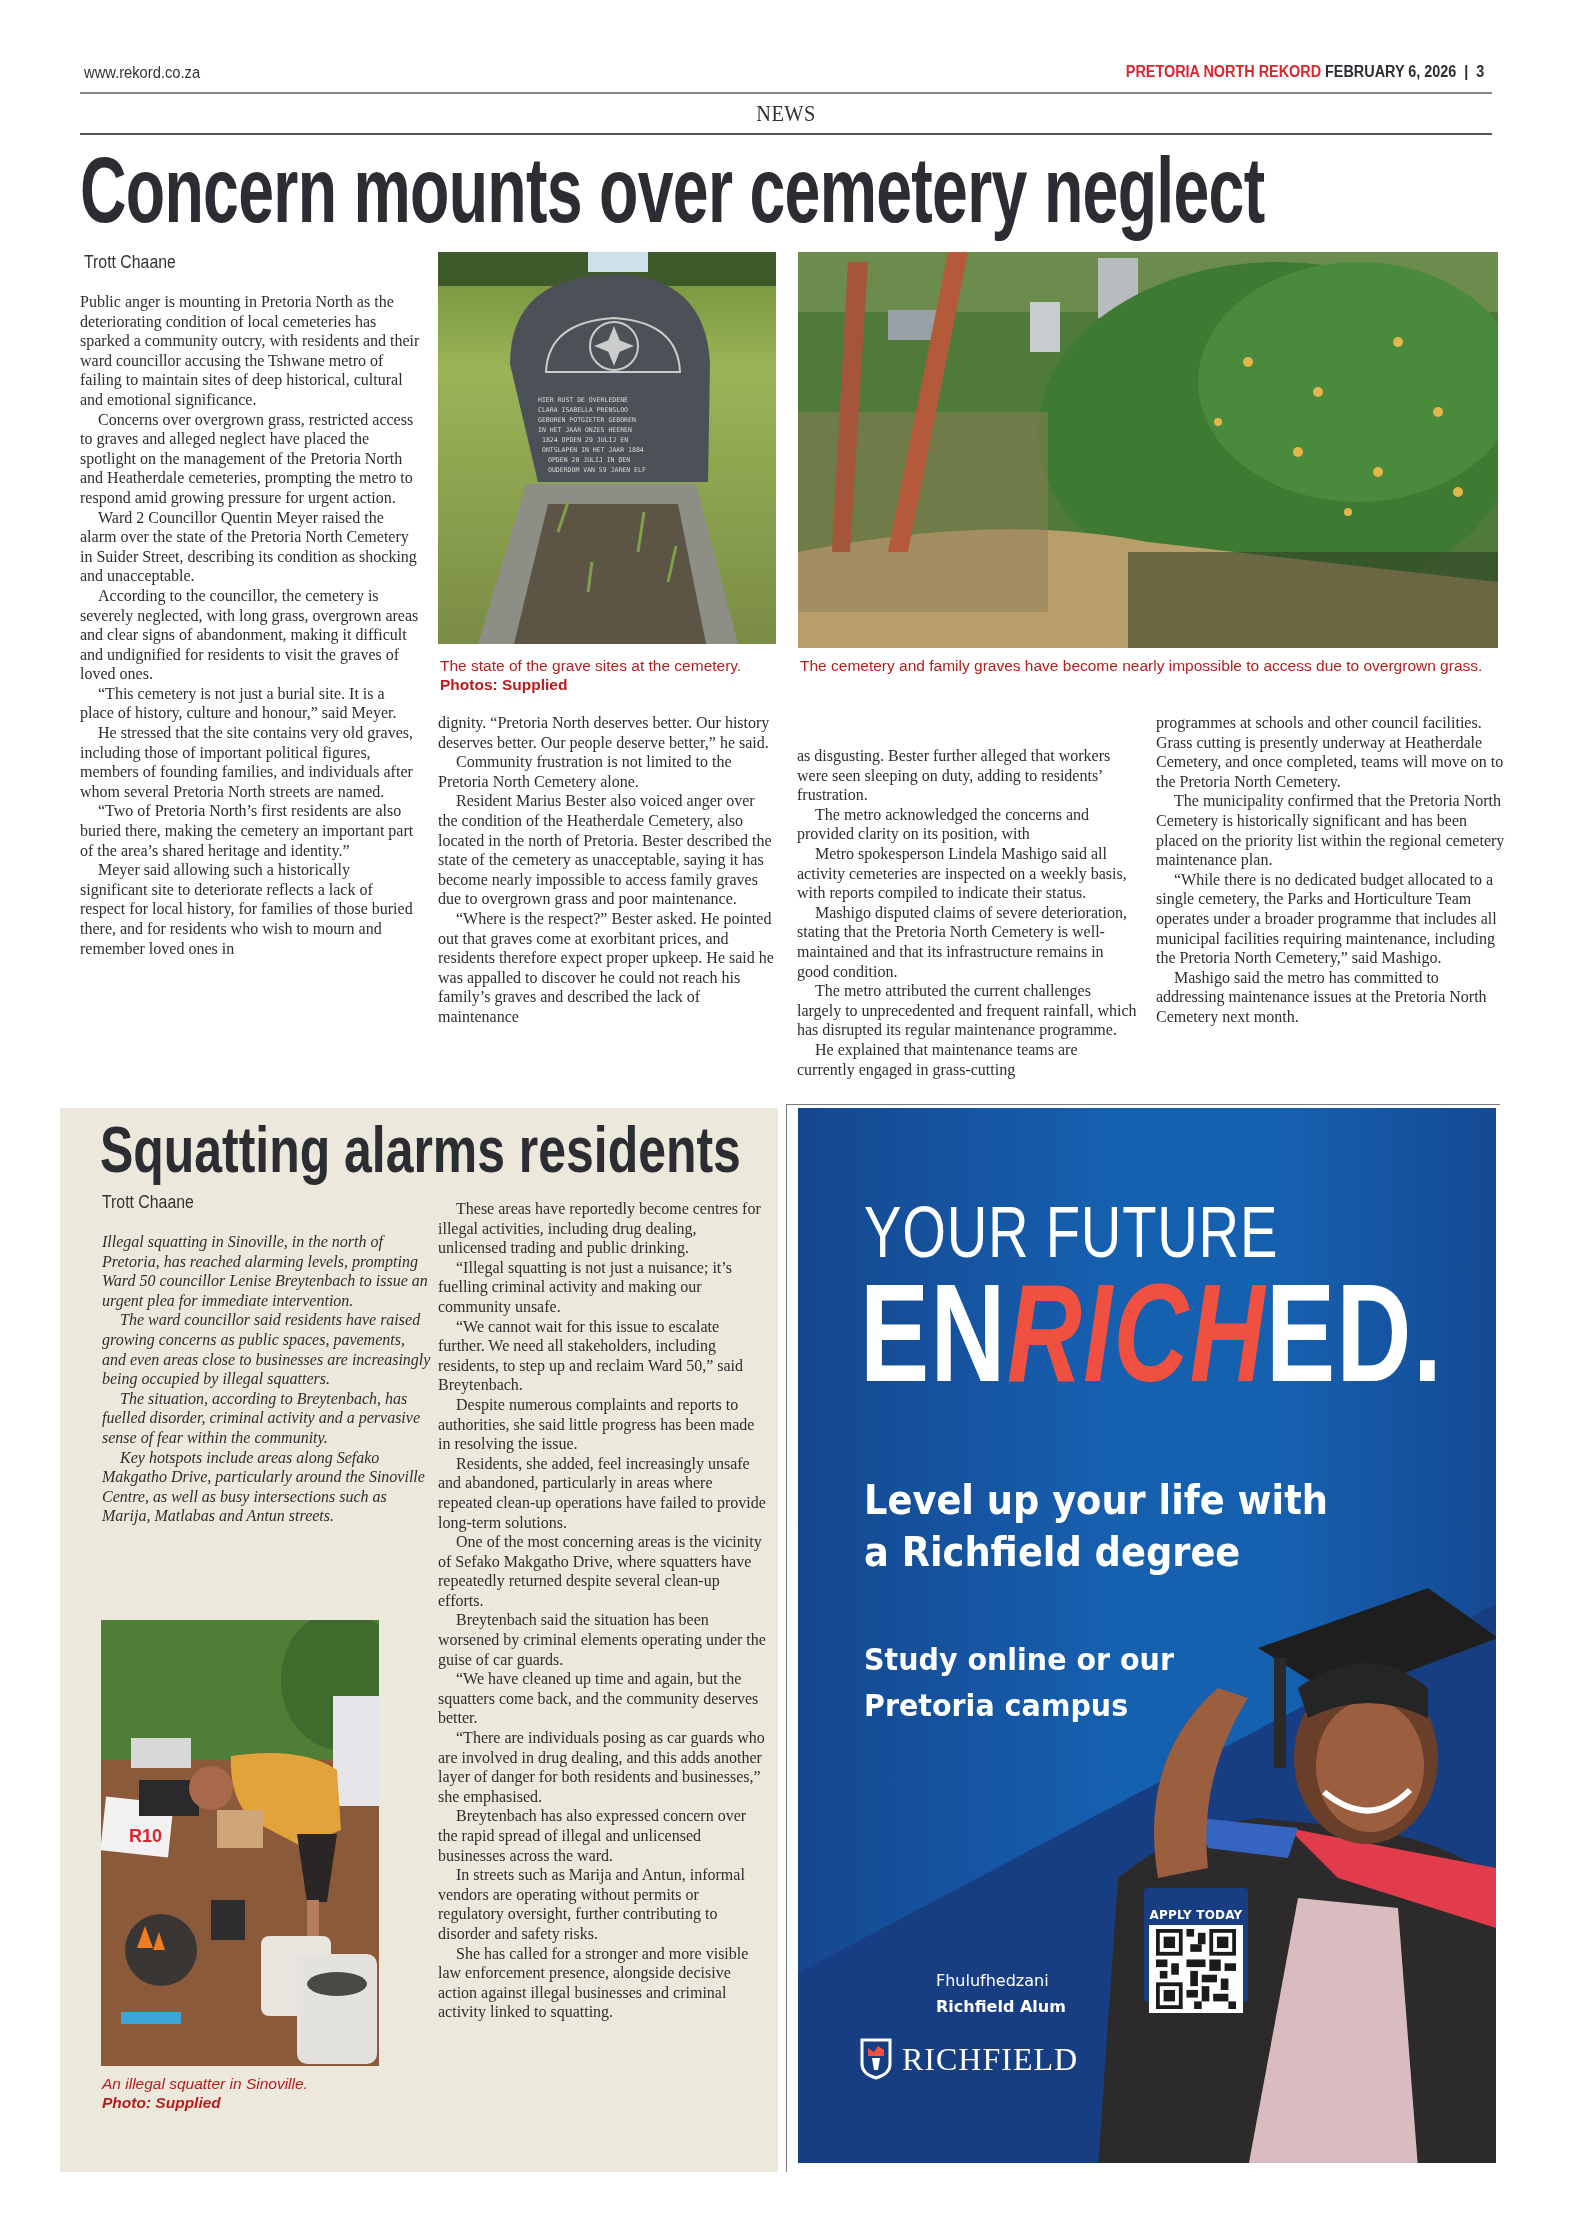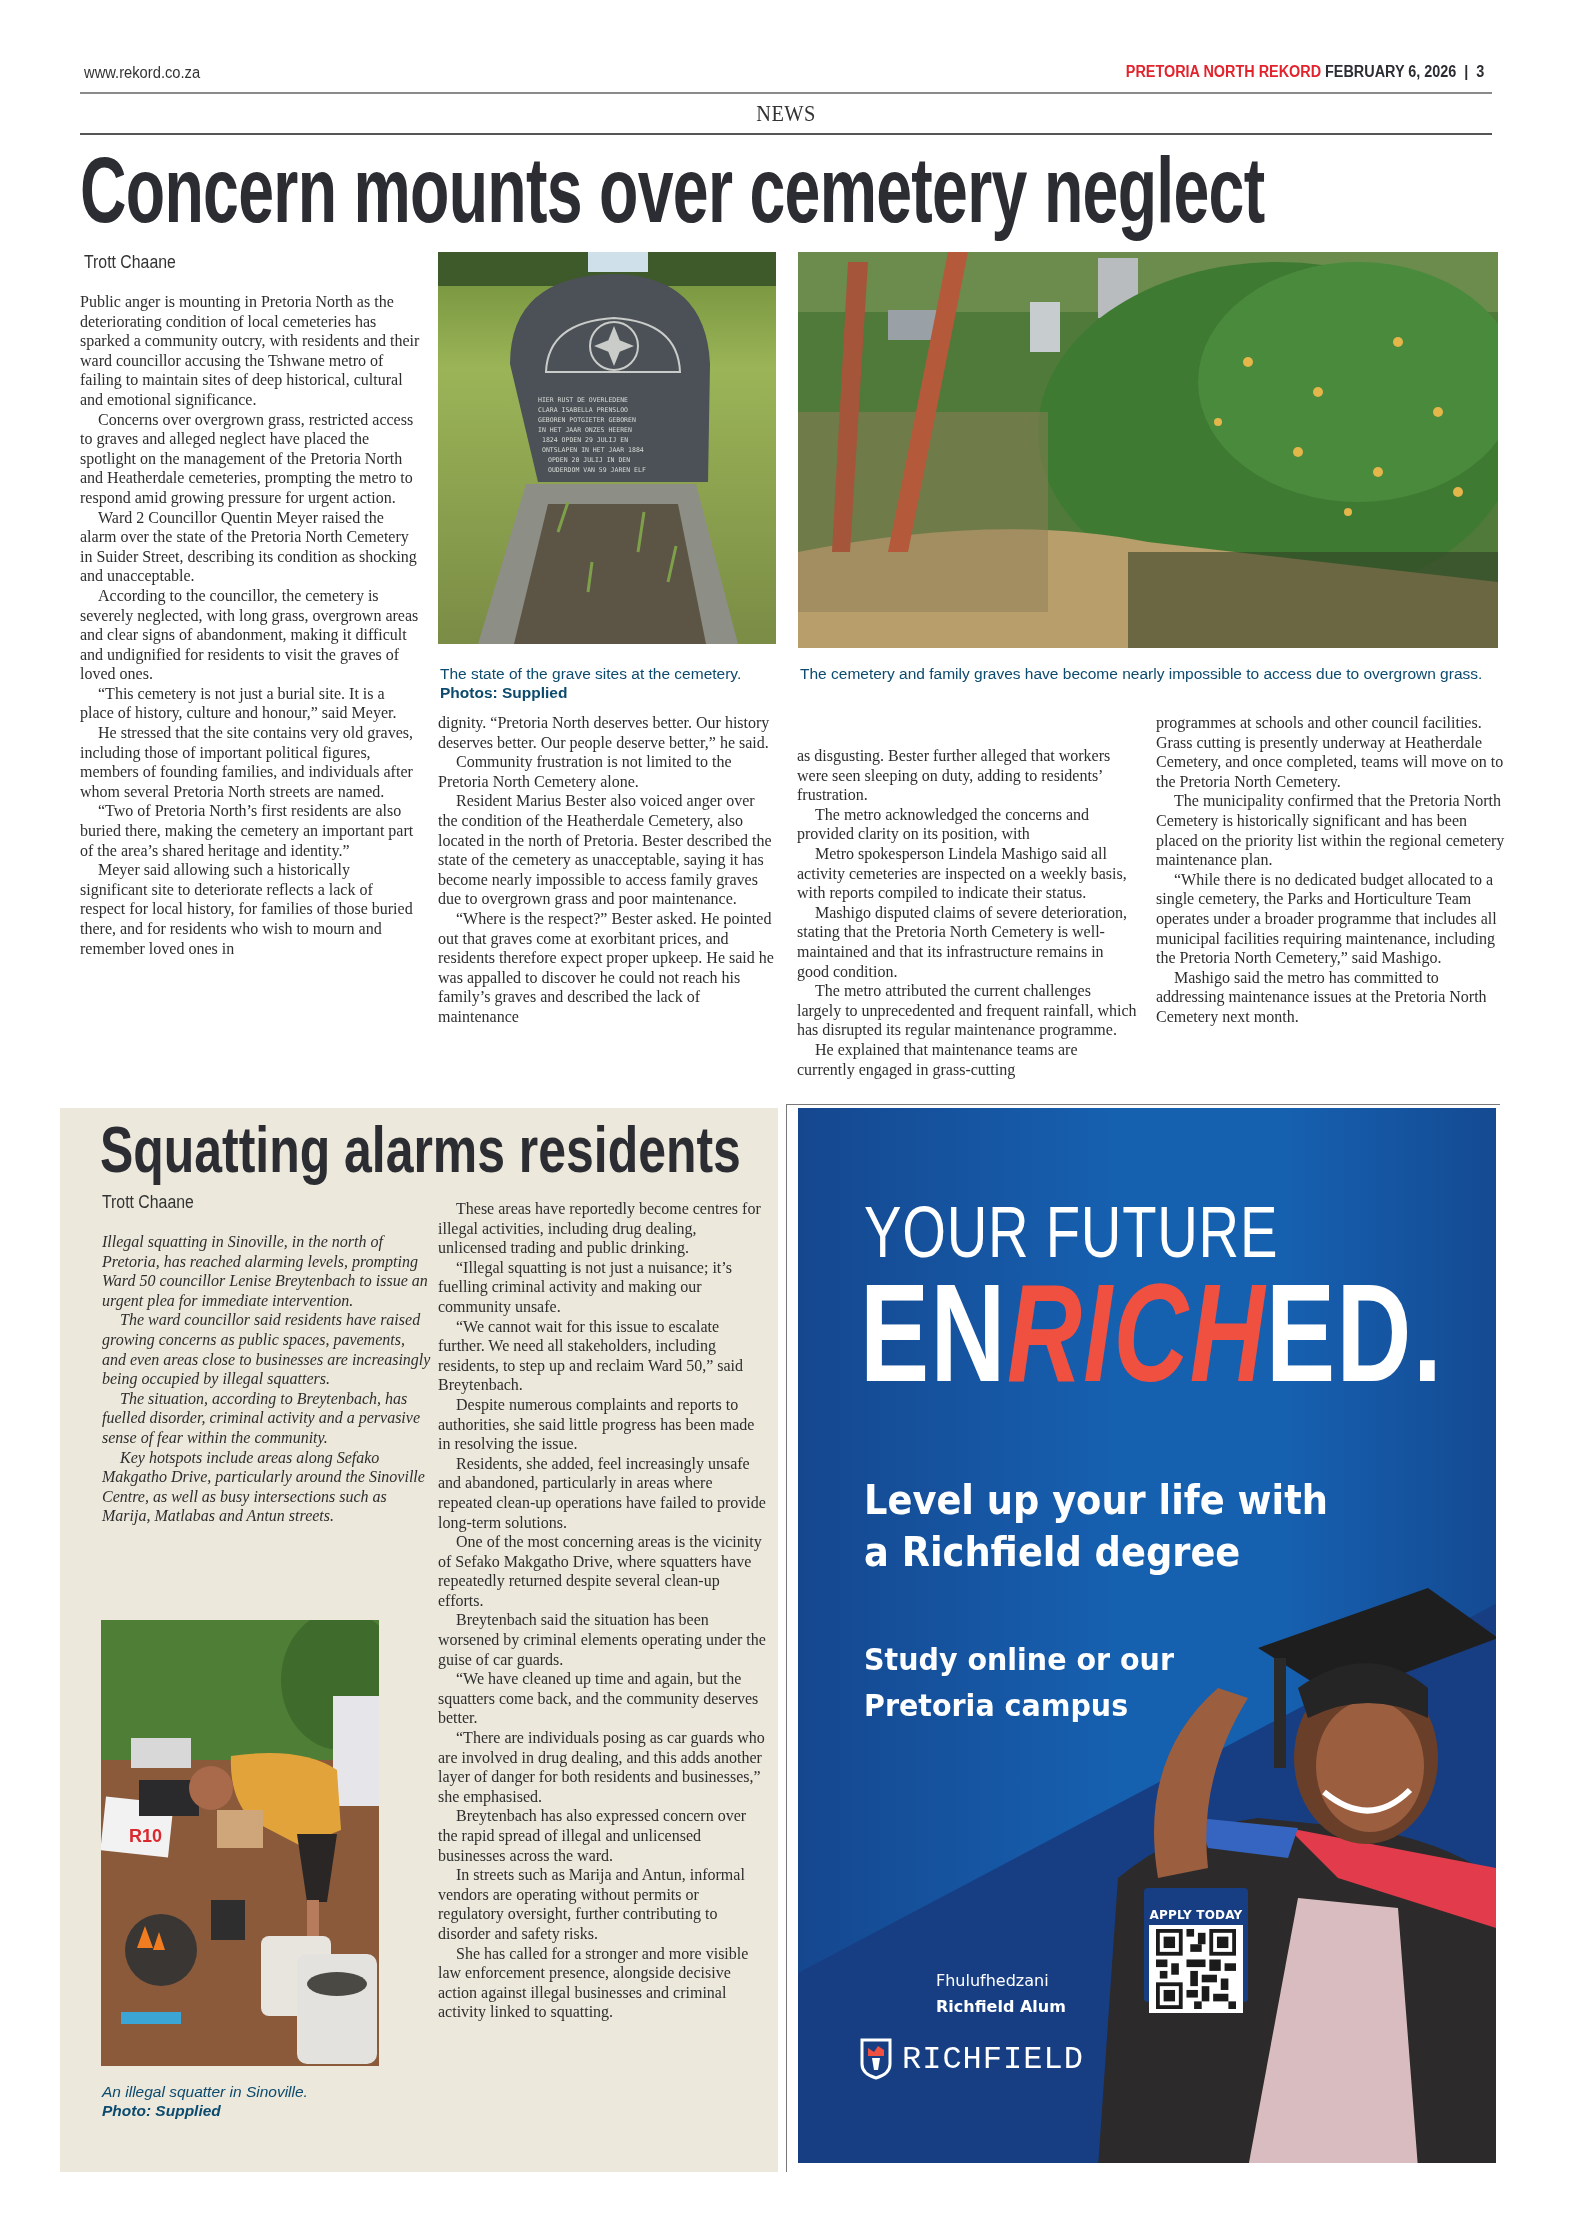--- a/index.html
+++ b/index.html
@@ -20,42 +20,42 @@
 
   .byline { font-family: "Liberation Sans", sans-serif; font-size: 18px; color: #333; transform: scaleX(0.88); transform-origin: left; white-space: nowrap; }
 
   
   .col { font-size: 16px; line-height: 19.6px; color: #2e2e2e; text-align: left; }
   .col p { text-indent: 18px; }
   .col p.first { text-indent: 0; }
 
   
   .photo { overflow: hidden; }
-  .caption { font-family: "Liberation Sans", sans-serif; font-size: 15.5px; line-height: 19px; color: #0c4a6e; margin-top: 8px; }
+  .caption { font-family: "Liberation Sans", sans-serif; font-size: 15.5px; line-height: 19px; color: #b91c1c; }
   .caption b { display: block; font-weight: bold; }
 
   
   .sq-box { left: 60px; top: 1108px; width: 718px; height: 1064px; background: #ece8dc; }
   .sq-headline { left: 100px; top: 1112px; font-family: "Liberation Sans", sans-serif; font-size: 64px; line-height: 76px; color: #2b2d33; transform: scale(0.78, 1); transform-origin: left top; white-space: nowrap; }
 
   
   .ad-frame { left: 786px; top: 1104px; width: 714px; height: 1068px; border-top: 1px solid #777; border-left: 1px solid #777; }
   .ad { left: 798px; top: 1108px; width: 698px; height: 1055px; overflow: hidden;
         background: linear-gradient(90deg, #15478f 0%, #1660b0 45%, #1660b0 70%, #144a92 100%); }
   .ad-lower-band { position: absolute; left: 0; top: 0; width: 100%; height: 100%;
         background: #173e83; clip-path: polygon(0 82%, 100% 47%, 100% 100%, 0 100%); }
   .ad-title1 { position: absolute; left: 66px; top: 84px; font-family: "Liberation Sans", sans-serif; font-size: 72px; line-height: 80px; color: #fff; transform: scale(0.78, 1); transform-origin: left top; white-space: nowrap; letter-spacing: 1px; }
   .ad-title2 { position: absolute; left: 62px; top: 150px; font-family: "Liberation Sans", sans-serif; font-weight: bold; font-size: 140px; line-height: 150px; color: #fff; transform: scale(0.74, 1); transform-origin: left top; white-space: nowrap; letter-spacing: 2px; }
   .ad-title2 .rich { color: #f05040; font-style: italic; }
   .ad-sub1 { position: absolute; left: 66px; top: 366px; font-family: "DejaVu Sans", sans-serif; font-weight: bold; font-size: 40px; line-height: 52px; color: #fff; transform: scaleX(0.92); transform-origin: left top; white-space: nowrap; }
   .ad-sub2 { position: absolute; left: 66px; top: 528px; font-family: "DejaVu Sans", sans-serif; font-weight: bold; font-size: 31px; line-height: 46px; color: #fff; transform: scaleX(0.92); transform-origin: left top; white-space: nowrap; }
   .ad-alum { position: absolute; left: 138px; top: 860px; font-family: "DejaVu Sans", sans-serif; font-size: 16px; line-height: 26px; color: #fff; }
   .ad-alum .role { font-weight: bold; display: block; }
   .ad-logo { position: absolute; left: 62px; top: 930px; display: flex; align-items: center; gap: 10px; }
-  .ad-logo-text { font-family: Liberation Mono, monospace; font-size: 32px; color: #fff; letter-spacing: 1px; }
+  .ad-logo-text { font-family: Liberation Serif, serif; font-size: 32px; color: #fff; letter-spacing: 1px; }
 
   .ad-person { position: absolute; left: 300px; top: 470px; width: 398px; height: 590px; }
   .qr-card { position: absolute; left: 346px; top: 780px; width: 104px; height: 114px; background: #173e83; border-radius: 4px; padding: 20px 5px; }
   .qr-label { font-family: "DejaVu Sans", sans-serif; font-weight: bold; font-size: 12px; color: #fff; text-align: center; letter-spacing: 0.2px; white-space: nowrap; }
   .qr-code { margin-top: 3px; width: 94px; height: 88px; background: #fff; padding: 4px; }
 </style>
 </head>
 <body>
 
 <div class="abs site-url">www.rekord.co.za</div>

